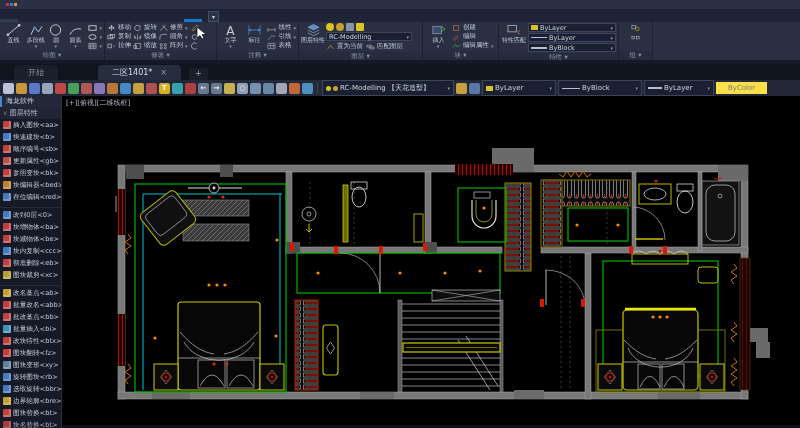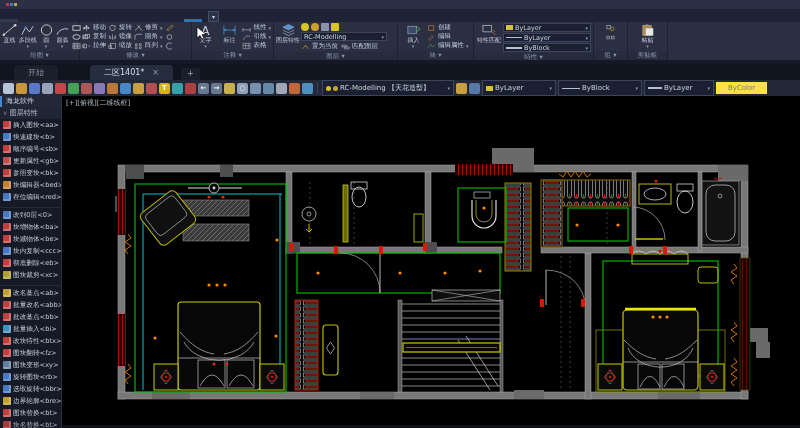--- a/index.html
+++ b/index.html
@@ -40,21 +40,21 @@
   .combo .ln{width:16px;height:1px;background:#b8c0d0;display:inline-block;}
   .combo .txt{flex:1;overflow:hidden;white-space:nowrap;}
   .mini{width:8px;height:8px;border-radius:1px;display:inline-block;}
   
   .rstrip{position:absolute;left:0;top:60px;width:800px;height:4px;background:#141827;}
   
   .ftabs{position:absolute;left:0;top:64px;width:800px;height:16px;background:#10141f;
     display:flex;align-items:flex-end;font-size:8px;}
   .ftab{padding:2px 14px 2px;color:#8a93a8;background:#1a1f2c;margin-left:14px;
     border-radius:4px 4px 0 0;display:flex;gap:8px;align-items:center;}
-  .ftab.active{background:#262d3f;color:#d6dde9;margin-left:32px;}
+  .ftab.active{background:#262d3f;color:#d6dde9;margin-left:40px;}
   .ftab .x{color:#9aa3b6;font-size:8px;}
   .addtab{margin-left:8px;color:#9aa3b6;background:#1a1f2c;border-radius:3px 3px 0 0;padding:1px 6px 2px;}
   
   .toolbar{position:absolute;left:0;top:80px;width:800px;height:16px;background:#232838;
     display:flex;align-items:center;padding:0 3px;gap:2px;box-sizing:border-box;}
   .tbi{width:11px;height:11px;border-radius:2px;display:flex;align-items:center;justify-content:center;
     font-size:7px;color:#fff;flex:none;font-weight:bold;}
   .tsep{width:1px;height:12px;background:#3a4156;margin:0 2px;flex:none;}
   .tcombo{background:#1b2030;border:1px solid #3c445e;height:16px;display:flex;align-items:center;
     font-size:7px;color:#ccd4e2;padding:0 3px;gap:2px;box-sizing:border-box;flex:none;}
@@ -124,21 +124,21 @@
         <span class="rtab"></span>
         <span class="rtab"></span>
         <span class="rtab"></span>
         <span class="rtab highlight"></span>
       </span>
     <span class="tab-overflow">▾</span>
   </div>
 
   <div class="ribbon">
 
-    <div class="rpanel" style="width:80px">
+    <div class="rpanel" style="width:105px">
       <div class="rpanel-body">
         <span class="rbig">
           <svg viewBox="0 0 16 14">
               <line x1="2" y1="12" x2="14" y2="2" stroke="#c9cdd6"></line>
               <circle cx="2" cy="12" r="1.4" fill="#c9cdd6"></circle>
               <circle cx="14" cy="2" r="1.4" fill="#c9cdd6"></circle>
             </svg>
           <span class="lbl">直线</span>
           </span>
         <span class="rbig">
@@ -432,34 +432,20 @@
             <svg viewBox="0 0 10 8">
               <rect x="1" y="2" width="3" height="3" fill="none" stroke="#c9cdd6" stroke-width=".6"></rect>
               <rect x="6" y="2" width="3" height="3" fill="none" stroke="#c9cdd6" stroke-width=".6"></rect>
             </svg>
           </span>
       </div>
       <div class="rpanel-title"><span>组</span> ▾</div>
     </div>
 
 
-    <div class="rpanel" style="width:40px">
-      <div class="rpanel-body" style="justify-content:center">
-        <span class="rbig">
-          <svg viewBox="0 0 16 14">
-              <rect x="3" y="2" width="9" height="11" fill="#b08a50" stroke="#d8b878" stroke-width=".5"></rect>
-              <rect x="6" y="1" width="3" height="2" fill="#8a93a6"></rect>
-              <rect x="6" y="5" width="8" height="8" fill="#e8e8e8" stroke="#9a9a9a" stroke-width=".4"></rect>
-            </svg>
-          <span class="lbl">粘贴</span>
-            <span class="caret">▾</span>
-          </span>
-      </div>
-      <div class="rpanel-title"><span>剪贴板</span></div>
-    </div>
 
 
   </div>
 
   <div class="rstrip"></div>
 
   <svg class="cursor" width="12" height="14">
     <path d="M1 1 L1 12 L4 9.5 L6 13 L8 12 L6 8.7 L10 8.3 Z" fill="#fff" stroke="#000" stroke-width=".7"></path>
   </svg>
 

